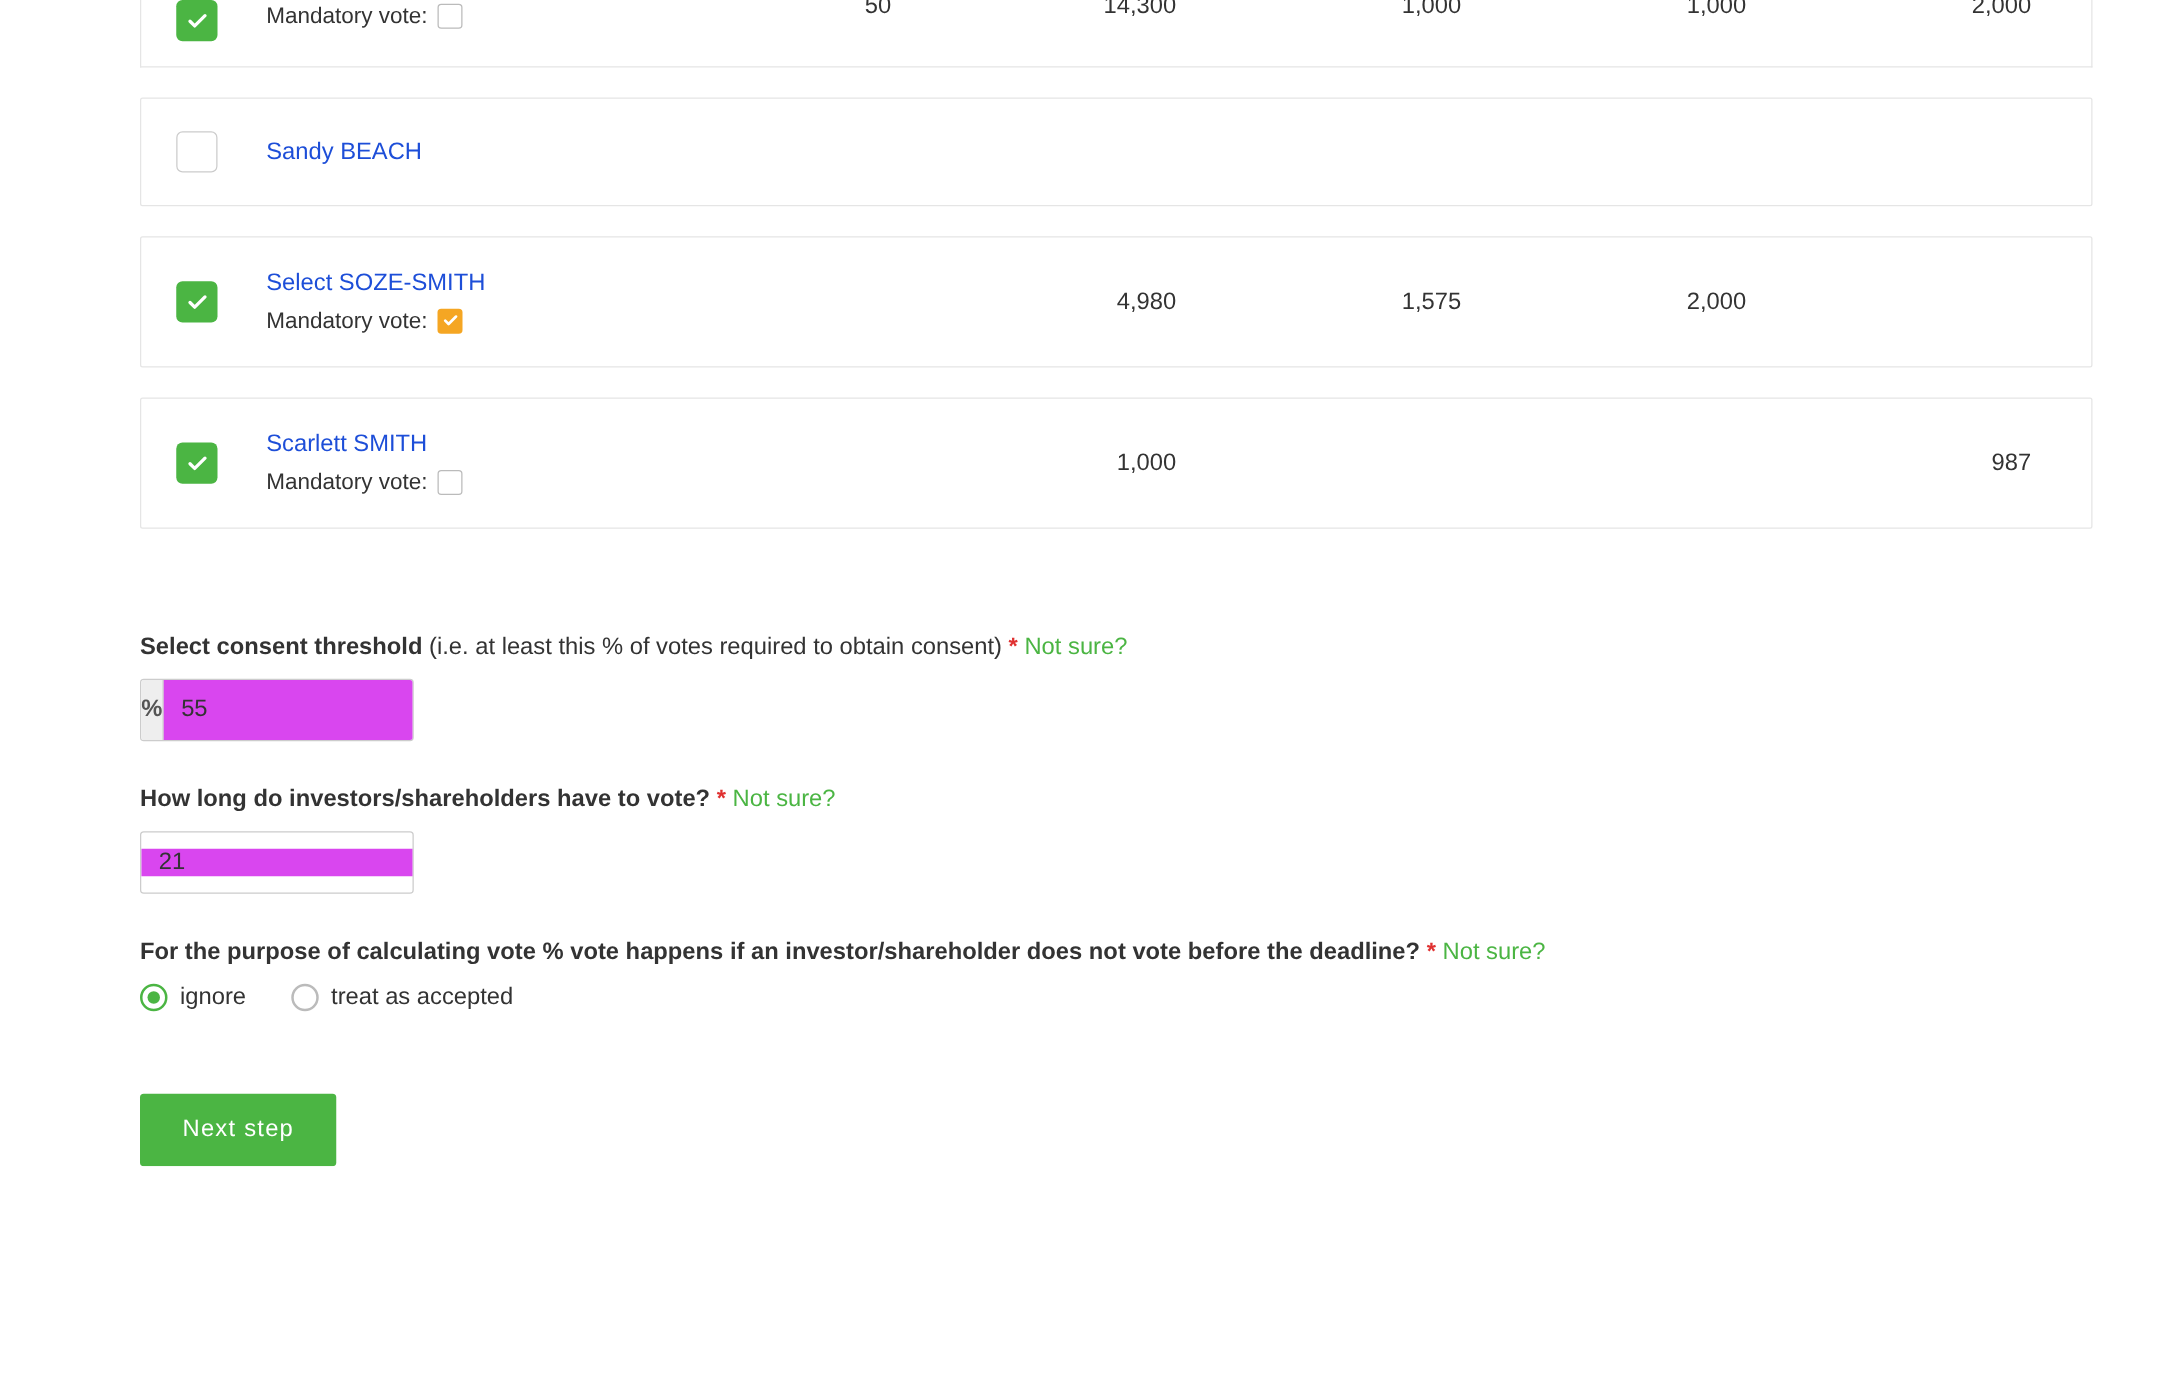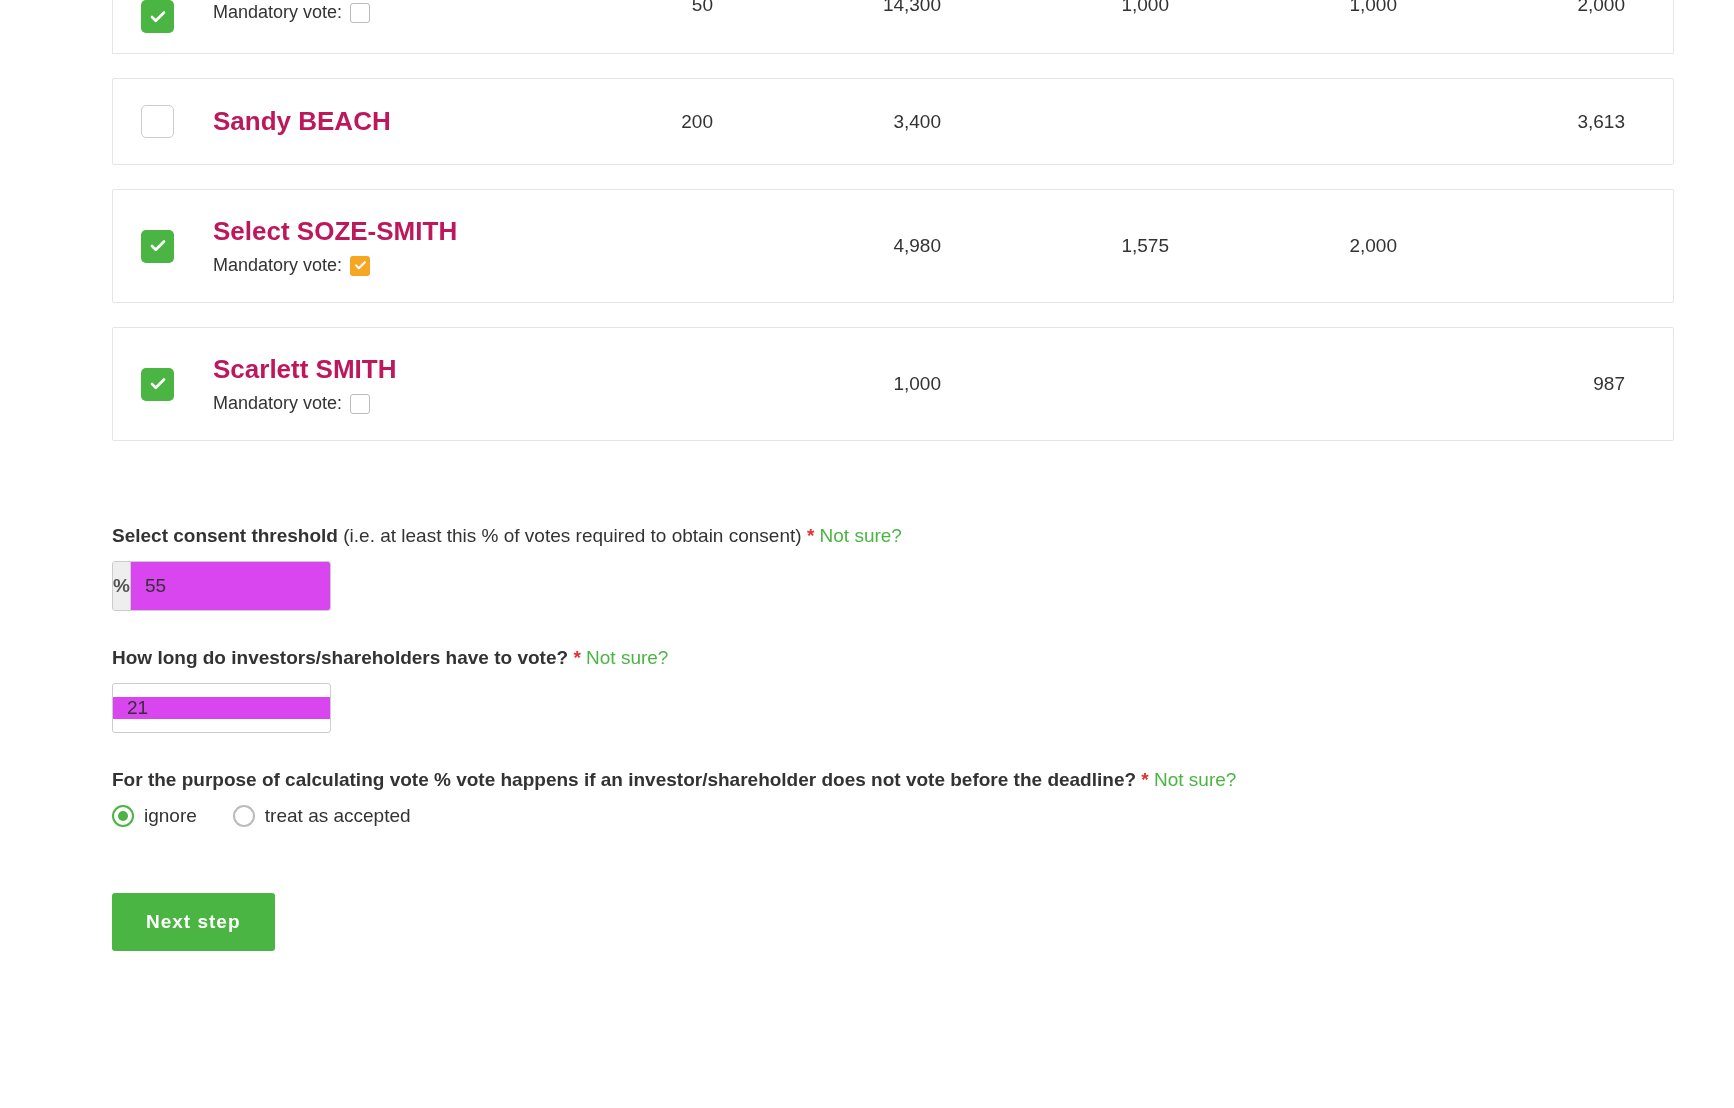--- a/index.html
+++ b/index.html
@@ -48,23 +48,23 @@
   .chk.white {
     background: #fff;
     border: 1px solid #ccc;
   }
   .chk svg { display: block; }
   .name-col {
     width: 300px;
     flex-shrink: 0;
   }
   .name {
-    font-weight: 700;
-    color: #be185d;
-    font-size: 26px;
+    font-weight: 400;
+    color: #1d4ed8;
+    font-size: 19px;
   }
   .mand {
     margin-top: 8px;
     color: #333;
     font-size: 18px;
     display: flex;
     align-items: center;
     gap: 8px;
   }
   .smallchk {
@@ -165,21 +165,21 @@
   .rdot.off { border-color: #bbb; }
   .rdot .inner {
     width: 10px;
     height: 10px;
     border-radius: 50%;
     background: #4bb543;
   }
   .next-btn {
     background: #4bb543;
     color: #fff;
-    font-weight: 700;
+    font-weight: 400;
     font-size: 19px;
     letter-spacing: 1px;
     border: none;
     border-radius: 3px;
     padding: 18px 34px;
     cursor: pointer;
   }
   .row0 {
     border: 1px solid #e5e5e5;
     border-top: none;
@@ -220,27 +220,20 @@
     </div>
   </div>
 
   
   <div class="row">
     <div class="check-col">
       <div class="chk white"></div>
     </div>
     <div class="name-col">
       <div class="name">Sandy BEACH</div>
-    </div>
-    <div class="cols">
-      <div>200</div>
-      <div>3,400</div>
-      <div></div>
-      <div></div>
-      <div>3,613</div>
     </div>
   </div>
 
   
   <div class="row">
     <div class="check-col">
       <div class="chk green">
         <svg width="18" height="18" viewBox="0 0 24 24" fill="none" stroke="#fff" stroke-width="3.5" stroke-linecap="round" stroke-linejoin="round">
             <polyline points="20 6 9 17 4 12"></polyline>
           </svg>

